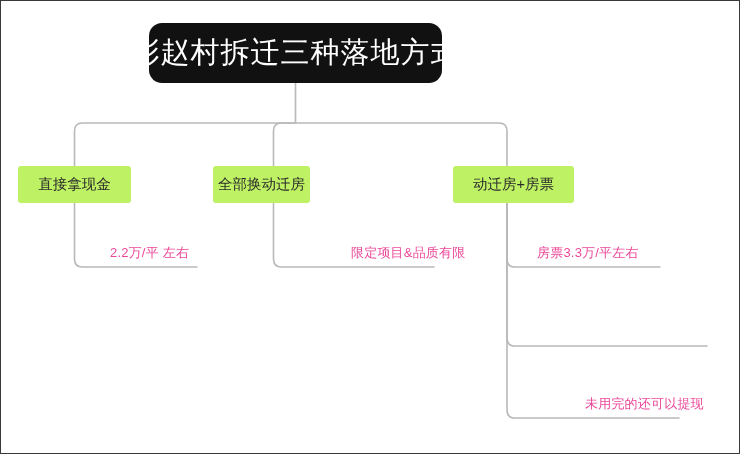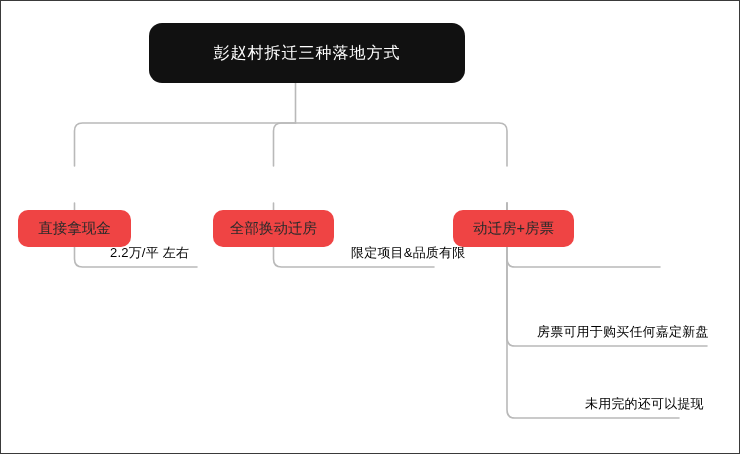--- a/index.html
+++ b/index.html
@@ -31,43 +31,42 @@
     box-sizing: border-box;
     display: flex;
     align-items: center;
     justify-content: center;
     white-space: nowrap;
   }
   .root-node {
     background: #111111;
     color: #ffffff;
     border-radius: 13px;
-    font-size: 16px;
+    font-size: 29px;
     letter-spacing: 1px;
     left: 148px;
     top: 22px;
-    width: 316px;
+    width: 293px;
     height: 60px;
   }
   .branch-node {
-    background: #ef4444;
+    background: #bef264;
     color: #2b2b2b;
-    border-radius: 10px;
+    border-radius: 3px;
     font-size: 14.5px;
     height: 37px;
-    margin-top: 44px;
   }
   .branch-0 { left: 17px;  top: 165px; width: 113px; }
-  .branch-1 { left: 212px; top: 165px; width: 121px; }
+  .branch-1 { left: 212px; top: 165px; width: 97px; }
   .branch-2 { left: 452px; top: 165px; width: 121px; }
 
   .leaf {
     position: absolute;
     font-size: 13px;
-    color: #000000;
+    color: #ec4899;
     white-space: nowrap;
     letter-spacing: 0.2px;
   }
   .watermark {
     position: absolute;
     left: 575px;
     top: 428px;
     font-size: 13px;
     color: #a8a8a8;
     white-space: nowrap;
@@ -102,19 +101,19 @@
   <div class="node branch-node branch-0">直接拿现金</div>
 
   <div class="node branch-node branch-1">全部换动迁房</div>
 
   <div class="node branch-node branch-2">动迁房+房票</div>
 
   <div class="leaf" style="left:109px; top:243px;">2.2万/平 左右</div>
 
   <div class="leaf" style="left:303px; top:243px;padding-left:47px;">限定项目&amp;品质有限</div>
 
+  <div class="leaf" style="left:536px; top:243px;">房票3.3万/平左右</div>
 
-  <div class="leaf" style="left:536px; top:322px;">房票可用于购买任何嘉定新盘</div>
 
   <div class="leaf" style="left:536px; top:394px;margin-left:48px;">未用完的还可以提现</div>
 
 
 </div>
 
 </body></html>

